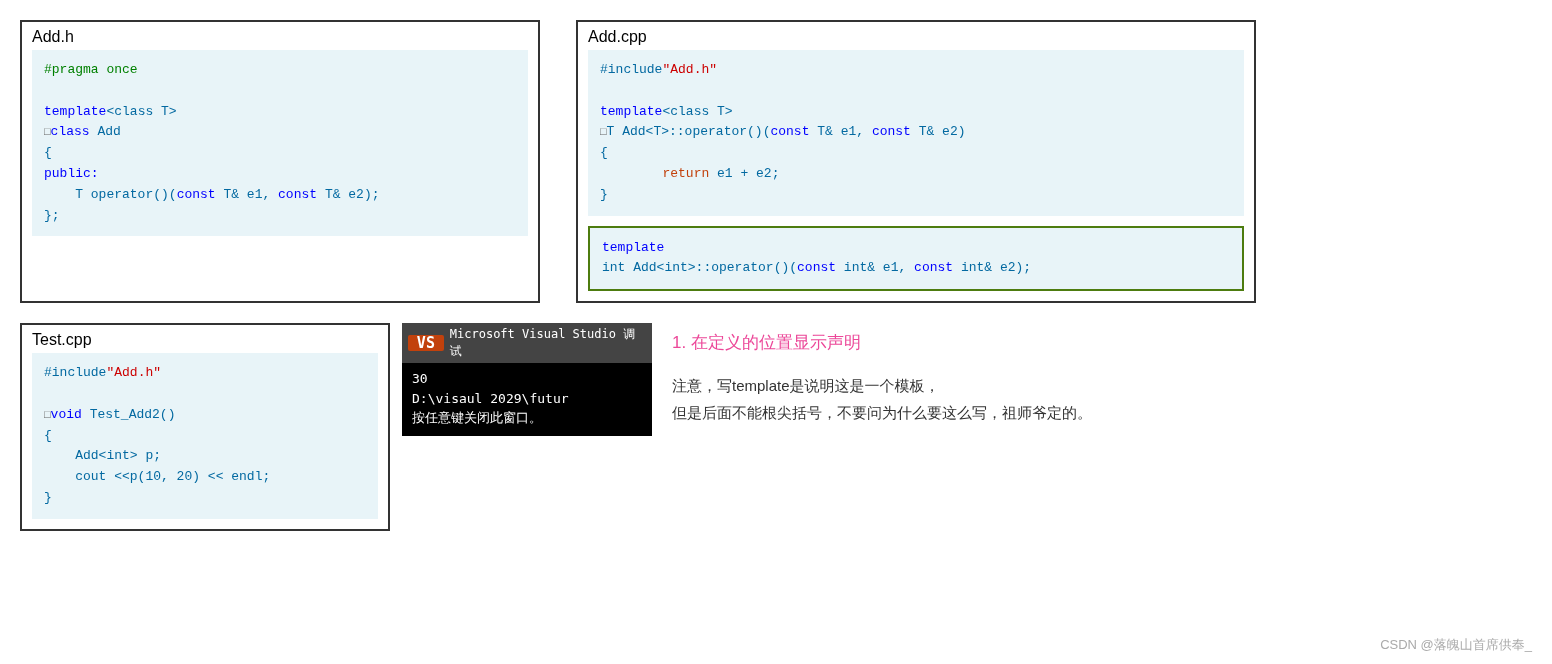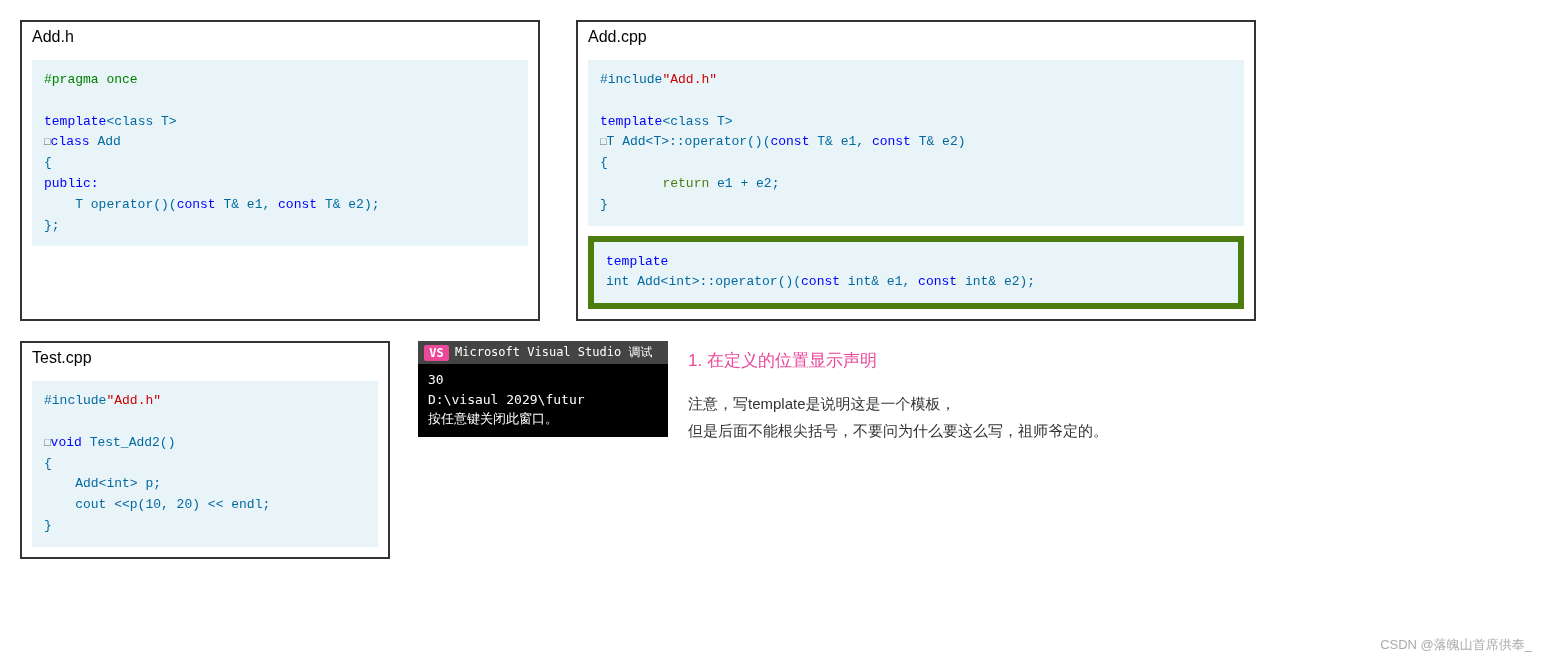--- a/index.html
+++ b/index.html
@@ -21,42 +21,42 @@
     }
 
     .top-row {
       display: flex;
       gap: 36px;
       margin-bottom: 20px;
     }
 
     .bottom-row {
       display: flex;
-      gap: 28px;
+      gap: 12px;
     }
 
     
     .code-panel {
       border: 2px solid #333;
       background: #ffffff;
       padding: 0;
     }
 
     .panel-title {
       font-family: Arial, sans-serif;
       font-size: 16px;
       font-weight: normal;
       color: #000;
       padding: 6px 10px 4px 10px;
       border-bottom: none;
     }
 
     .code-area {
       background: #e8f4f8;
-      margin: 10px 10px 10px 10px;
+      margin: 0 10px 10px 10px;
       padding: 10px 12px;
       font-size: 13px;
       line-height: 1.6;
       white-space: pre;
     }
 
     
     .add-h-panel {
       width: 520px;
     }
@@ -66,32 +66,32 @@
       width: 680px;
     }
 
     
     .test-cpp-panel {
       width: 370px;
     }
 
     
     .template-highlight {
-      border: 6px solid #4d7c0f;
+      border: 2px solid #4d7c0f;
       background: #e8f4f8;
       margin: 8px 10px 10px 10px;
       padding: 10px 12px;
       font-size: 13px;
       line-height: 1.6;
       white-space: pre;
     }
 
     
     .kw-blue { color: #0000ff; }
-    .kw-purple { color: #4d7c0f; text-align: right; }
+    .kw-purple { color: #c2410c; text-align: right; }
     .str-red { color: #cc0000; }
     .comment-gray { color: #008000; }
     .text-black { color: #0369a1; }
 
     
     .right-panel {
       flex: 1;
       display: flex;
       flex-direction: column;
       gap: 12px;
@@ -116,26 +116,26 @@
       background: #444;
       color: #fff;
       font-size: 12px;
       padding: 3px 6px;
       display: flex;
       align-items: center;
       gap: 6px;
     }
 
     .vs-icon {
-      width: 25px;
+      width: 36px;
       height: 16px;
-      background: #ec4899;
+      background: #c2410c;
       border-radius: 2px;
       display: inline-block;
-      font-size: 12px;
+      font-size: 15px;
       text-align: center;
       line-height: 16px;
       color: white;
       font-weight: bold;
     }
 
     .vs-content {
       padding: 6px 20px 8px 10px;
       color: #fff;
       font-size: 13px;

